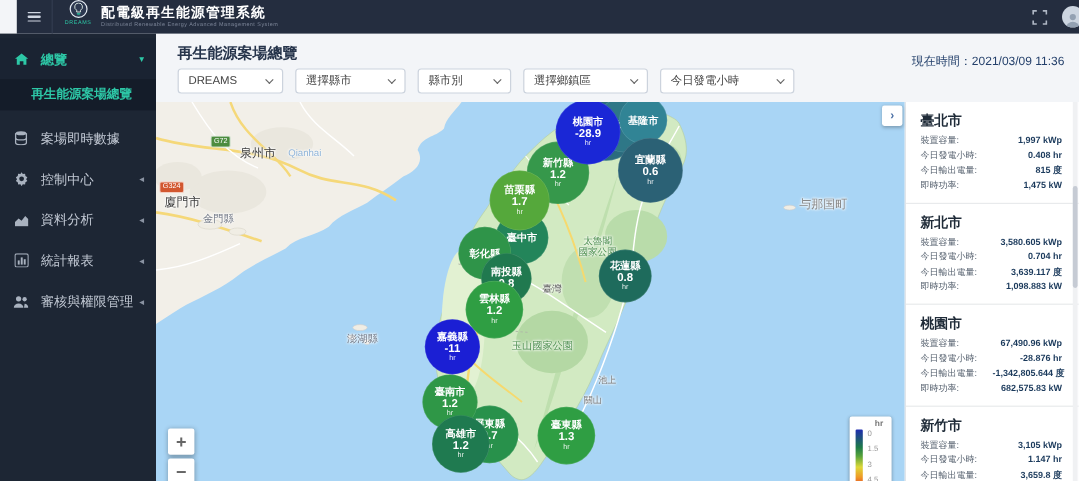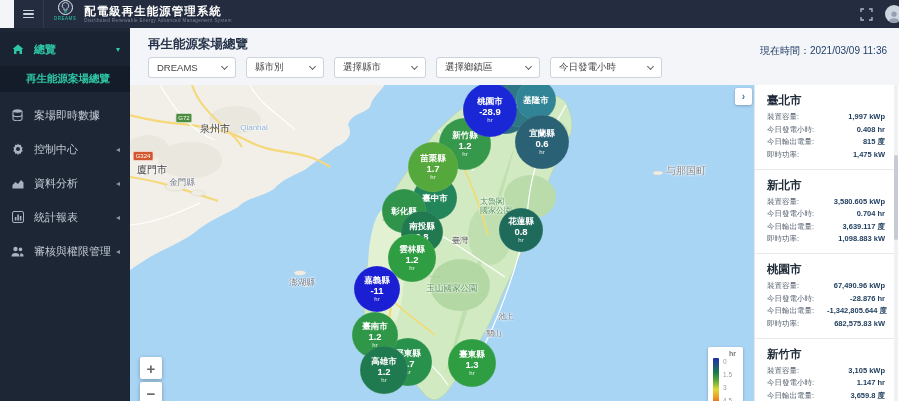--- a/index.html
+++ b/index.html
@@ -51,21 +51,21 @@
   .map{flex:1;position:relative;overflow:hidden;background:#a9d5f5;}
   .map svg.base{position:absolute;left:0;top:0;}
 
   .bubble{position:absolute;border-radius:50%;display:flex;flex-direction:column;
     align-items:center;justify-content:center;color:#fff;text-align:center;cursor:pointer;
     box-shadow:0 0 0 0.5px rgba(255,255,255,.15) inset;}
   .b-name{font-size:8.5px;font-weight:bold;line-height:1.2;}
   .b-value{font-size:9.5px;font-weight:bold;line-height:1.2;}
   .b-unit{font-size:6px;line-height:1.2;opacity:.9;}
 
-  .map-label{position:absolute;transform:translate(-50%,-50%);text-align:left;line-height:1.2;
+  .map-label{position:absolute;transform:translate(-50%,-50%);text-align:center;line-height:1.2;
     white-space:pre-line;text-shadow:0 0 2px #fff,0 0 2px #fff,0 0 3px #fff;pointer-events:none;}
   .road-badge{position:absolute;transform:translate(-50%,-50%);font-size:6px;color:#fff;
     padding:1px 2px;border-radius:2px;line-height:1;border:0.5px solid rgba(255,255,255,.7);}
 
   .zoom-btn{position:absolute;left:10px;width:22px;height:22px;background:#fff;border-radius:2px;
     box-shadow:0 1px 4px rgba(0,0,0,.3);color:#666;font-size:15px;font-weight:bold;
     display:flex;align-items:center;justify-content:center;cursor:pointer;}
   .zoom-in{top:272px;} .zoom-out{top:297px;}
 
   .legend{position:absolute;left:578px;top:262px;width:35px;background:#fff;border-radius:2px;
@@ -197,27 +197,27 @@
 <div class="main">
   <div class="page-title">再生能源案場總覽</div>
 
   <div class="filter-row">
 
       <div class="filter-select" style="width: 88px;">
         <span>DREAMS</span>
         <span class="cv"></span>
       </div>
 
+      <div class="filter-select" style="width: 92px;">
+        <span>選擇縣市</span>
+        <span class="cv"></span>
+      </div>
+
       <div class="filter-select" style="width: 78px;">
         <span>縣市別</span>
-        <span class="cv"></span>
-      </div>
-
-      <div class="filter-select" style="width: 92px;">
-        <span>選擇縣市</span>
         <span class="cv"></span>
       </div>
 
       <div class="filter-select" style="width: 104px;">
         <span>選擇鄉鎮區</span>
         <span class="cv"></span>
       </div>
 
       <div class="filter-select" style="width: 112px;">
         <span>今日發電小時</span>

